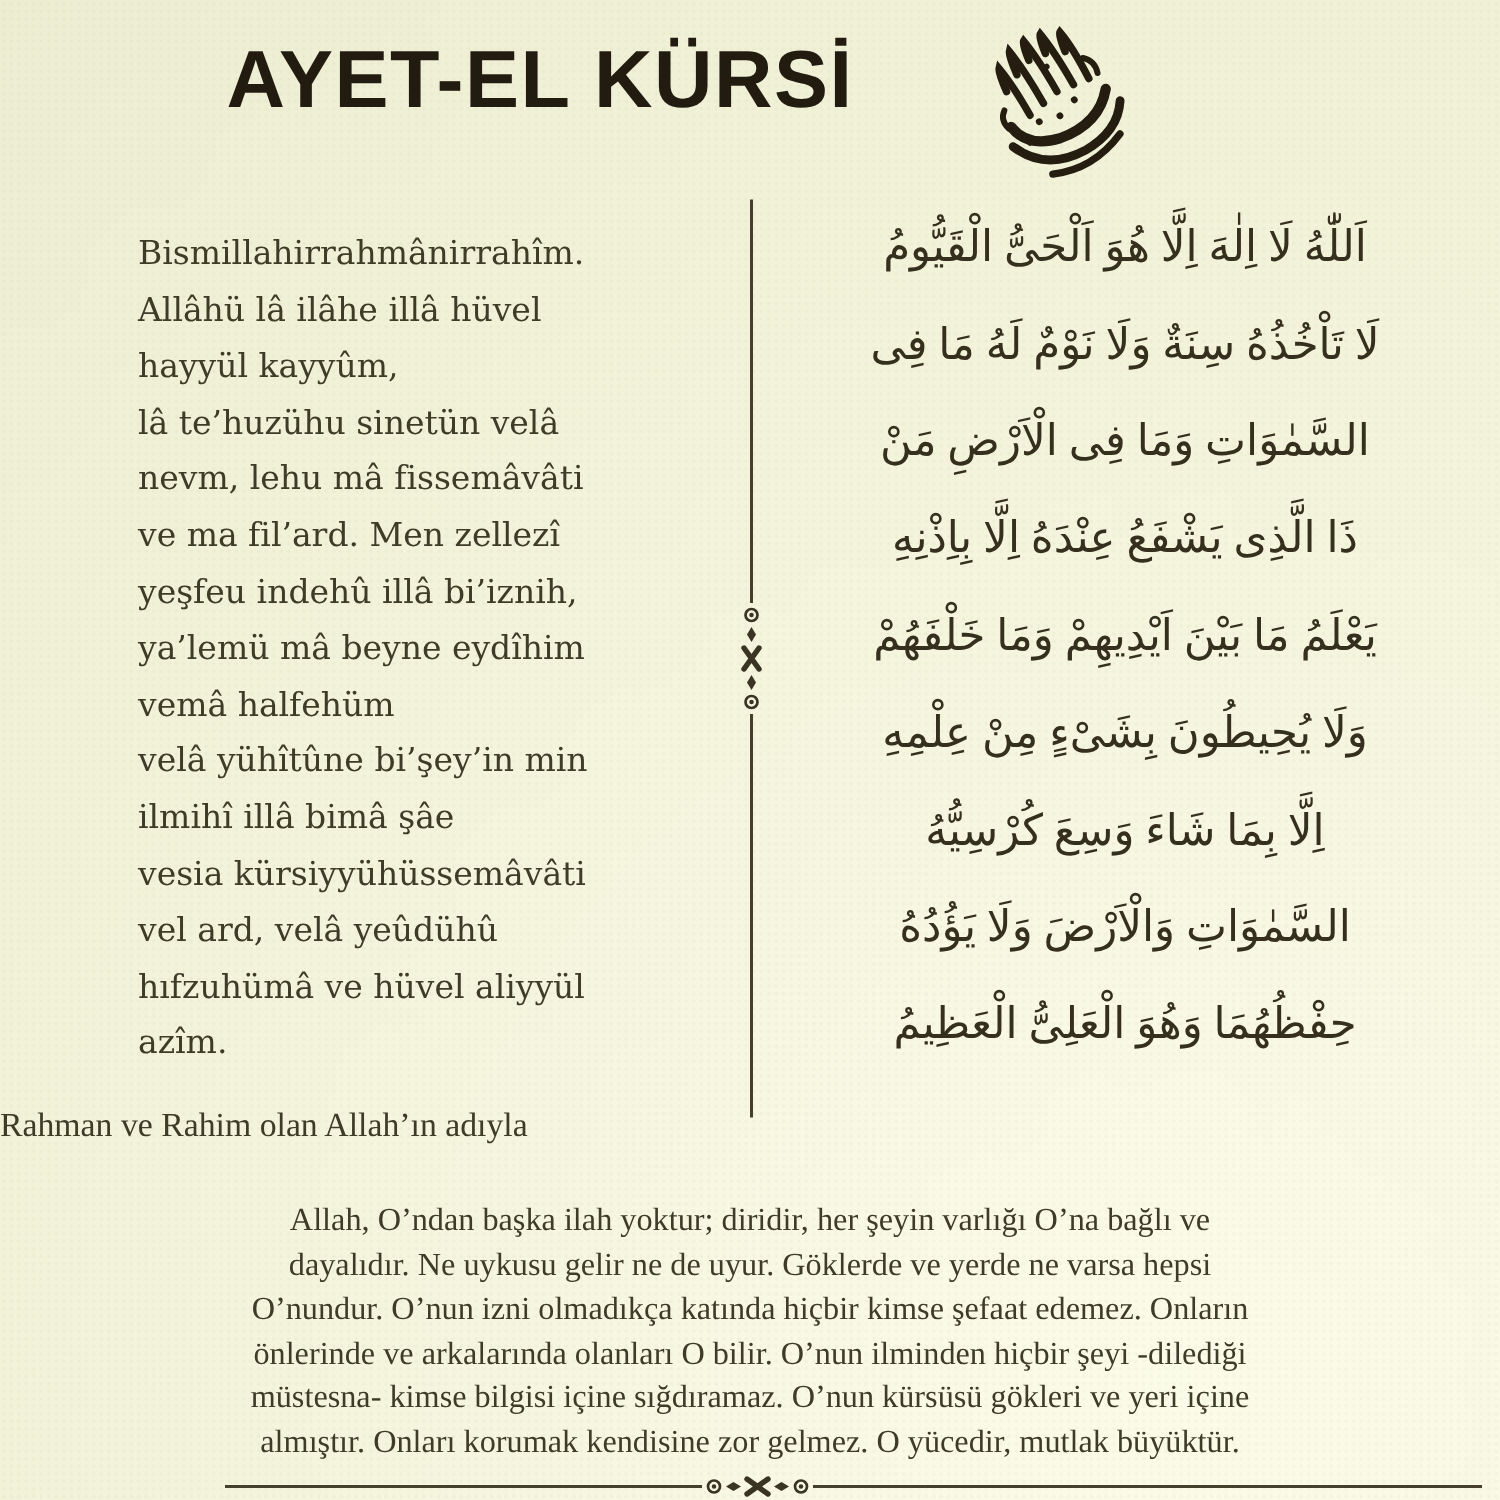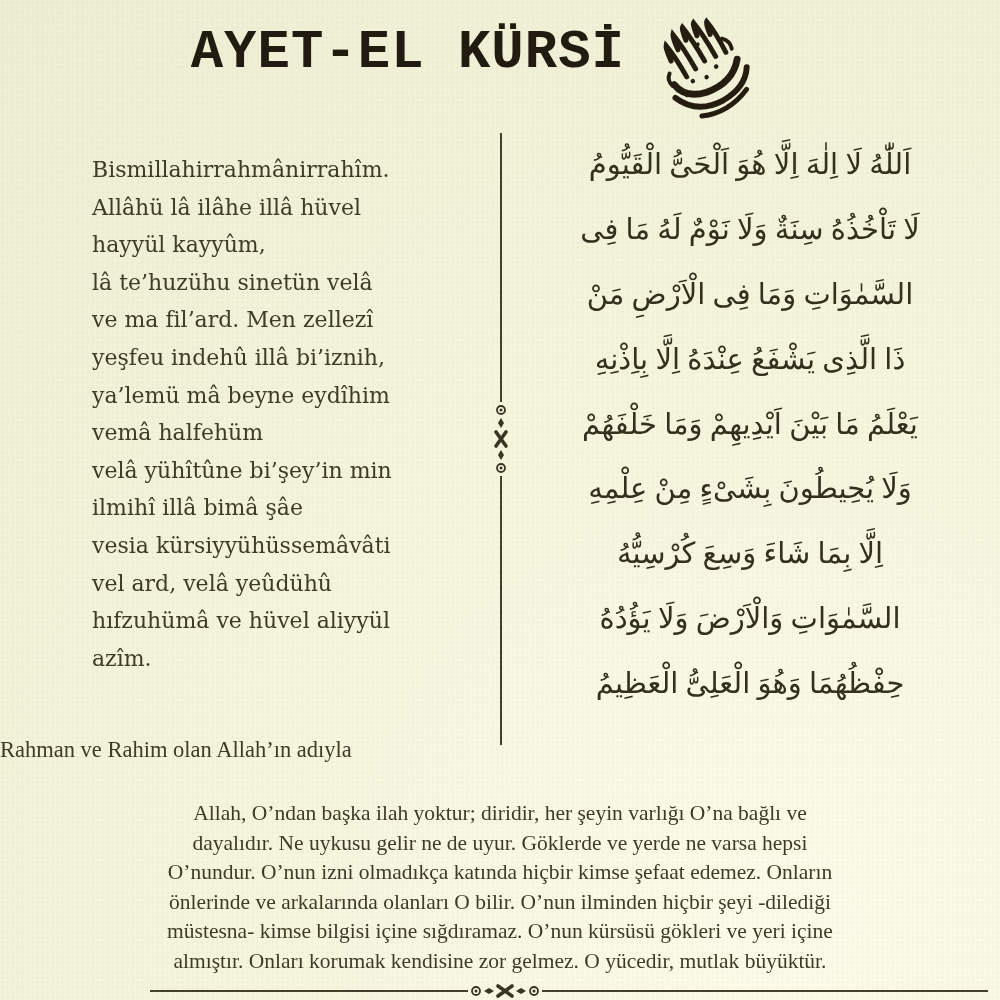--- a/index.html
+++ b/index.html
@@ -20,22 +20,22 @@
     width:1000px;height:1000px;
     overflow:hidden;
     background:
       radial-gradient(rgba(90,90,40,0.035) 1px, transparent 1.2px),
       radial-gradient(130% 130% at 78% 92%, #fbfbe9 0%, var(--background) 48%, #ececd1 100%);
     background-size:5px 5px, 100% 100%;
   }
   
   .title{
     position:absolute; left:95px; top:22px; width:530px;
-    text-align:right;
-    font-family:Liberation Mono, monospace;
+    text-align:center;
+    font-family:Liberation Sans, sans-serif;
     font-weight:700;
     font-size:54px;
     letter-spacing:1px;
     color:var(--title);
   }
   .emblem{
     position:absolute; left:645px; top:14px;
     width:118px; height:118px;
   }
   
@@ -120,20 +120,21 @@
       <circle cx="33" cy="70" r="1.8"></circle>
       <circle cx="92" cy="70" r="1.8"></circle>
     </g>
   </svg>
 
   <div class="col-left">
     <div class="t-line">Bismillahirrahmânirrahîm.</div>
     <div class="t-line">Allâhü lâ ilâhe illâ hüvel</div>
     <div class="t-line">hayyül kayyûm,</div>
     <div class="t-line">lâ te’huzühu sinetün velâ</div>
+    <div class="t-line">nevm, lehu mâ fissemâvâti</div>
     <div class="t-line">ve ma fil’ard. Men zellezî</div>
     <div class="t-line">yeşfeu indehû illâ bi’iznih,</div>
     <div class="t-line">ya’lemü mâ beyne eydîhim</div>
     <div class="t-line">vemâ halfehüm</div>
     <div class="t-line">velâ yühîtûne bi’şey’in min</div>
     <div class="t-line">ilmihî illâ bimâ şâe</div>
     <div class="t-line">vesia kürsiyyühüssemâvâti</div>
     <div class="t-line">vel ard, velâ yeûdühû</div>
     <div class="t-line">hıfzuhümâ ve hüvel aliyyül</div>
     <div class="t-line">azîm.</div>

